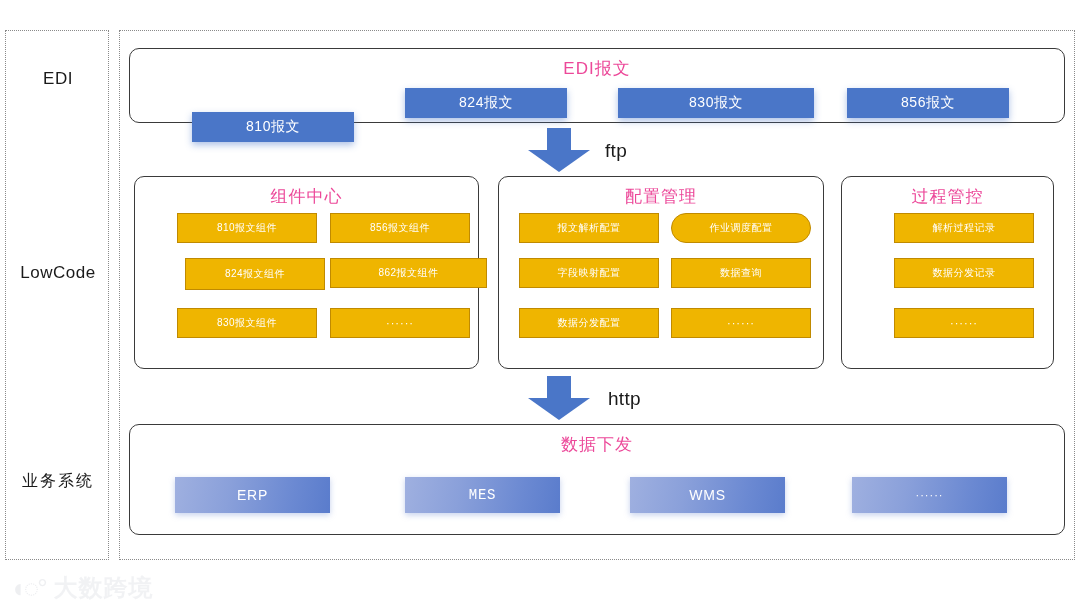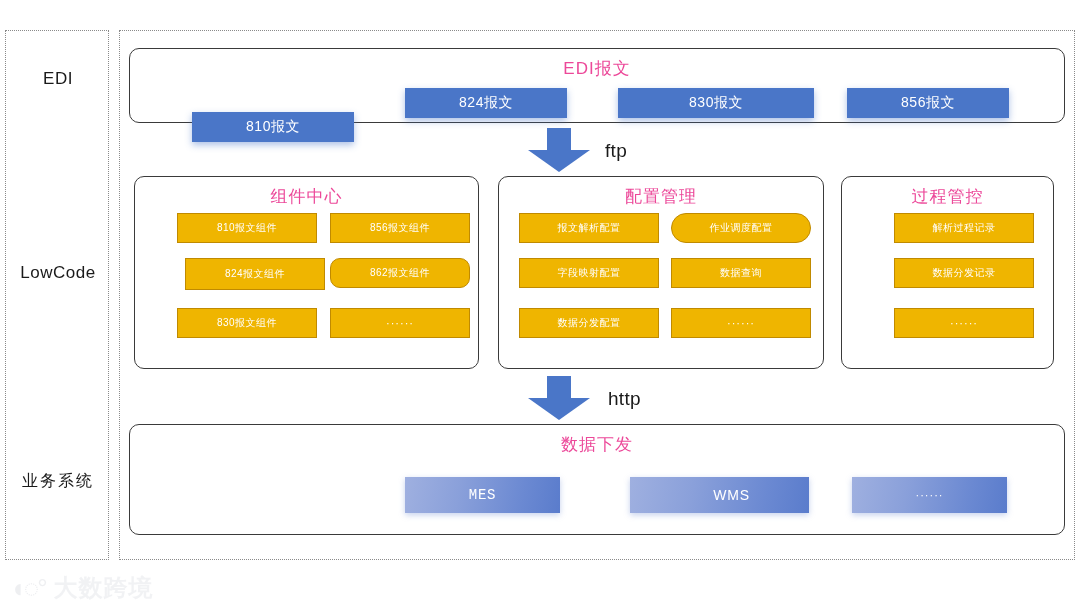--- a/index.html
+++ b/index.html
@@ -191,21 +191,21 @@
     <div class="shaft" style="height:22px;"></div>
     <div class="head" style="top:22px;"></div>
   </div>
   <div class="arrow-label" style="left:605px; top:140px;">ftp</div>
 
   <div class="panel" style="left:134px; top:176px; width:345px; height:193px;">
     <div class="panel-title">组件中心</div>
     <div class="chip-yellow" style="left:42px;  top:36px; width:140px; height:30px;">810报文组件</div>
     <div class="chip-yellow" style="left:195px; top:36px; width:140px; height:30px;">856报文组件</div>
     <div class="chip-yellow" style="left:30px;  top:81px; width:140px; height:32px;margin-left:20px;">824报文组件</div>
-    <div class="chip-yellow" style="left:195px; top:81px; width:140px; height:30px;border-radius:10px;">862报文组件</div>
+    <div class="chip-yellow" style="left:195px; top:81px; width:157px; height:30px;">862报文组件</div>
     <div class="chip-yellow" style="left:42px;  top:131px; width:140px; height:30px;">830报文组件</div>
     <div class="chip-yellow dots" style="left:195px; top:131px; width:140px; height:30px;">······</div>
   </div>
 
   <div class="panel" style="left:498px; top:176px; width:326px; height:193px;">
     <div class="panel-title">配置管理</div>
     <div class="chip-yellow" style="left:20px;  top:36px; width:140px; height:30px;">报文解析配置</div>
     <div class="chip-yellow" style="left:172px; top:36px; width:140px; height:30px;border-radius:15px;">作业调度配置</div>
     <div class="chip-yellow" style="left:20px;  top:81px; width:140px; height:30px;">字段映射配置</div>
     <div class="chip-yellow" style="left:172px; top:81px; width:140px; height:30px;">数据查询</div>
@@ -221,22 +221,23 @@
   </div>
 
   <div class="arrow" style="left:528px; top:376px; height:42px;">
     <div class="shaft" style="height:22px;"></div>
     <div class="head" style="top:22px;"></div>
   </div>
   <div class="arrow-label" style="left:608px; top:388px;">http</div>
 
   <div class="panel" style="left:129px; top:424px; width:936px; height:111px;">
     <div class="panel-title">数据下发</div>
+    <div class="chip-grad" style="left:45px;  top:52px; width:155px; height:36px;">ERP</div>
     <div class="chip-grad" style="left:275px; top:52px; width:155px; height:36px;font-family:Liberation Mono, monospace;">MES</div>
-    <div class="chip-grad" style="left:500px; top:52px; width:155px; height:36px;padding-left:24px;">WMS</div>
+    <div class="chip-grad" style="left:500px; top:52px; width:155px; height:36px;">WMS</div>
     <div class="chip-grad dots" style="left:722px; top:52px; width:155px; height:36px;">······</div>
   </div>
 
   <div class="watermark">
     <span class="wm-mark">◖◌°</span>
     <span class="wm-text">大数跨境</span>
   </div>
 
 </div>
 

